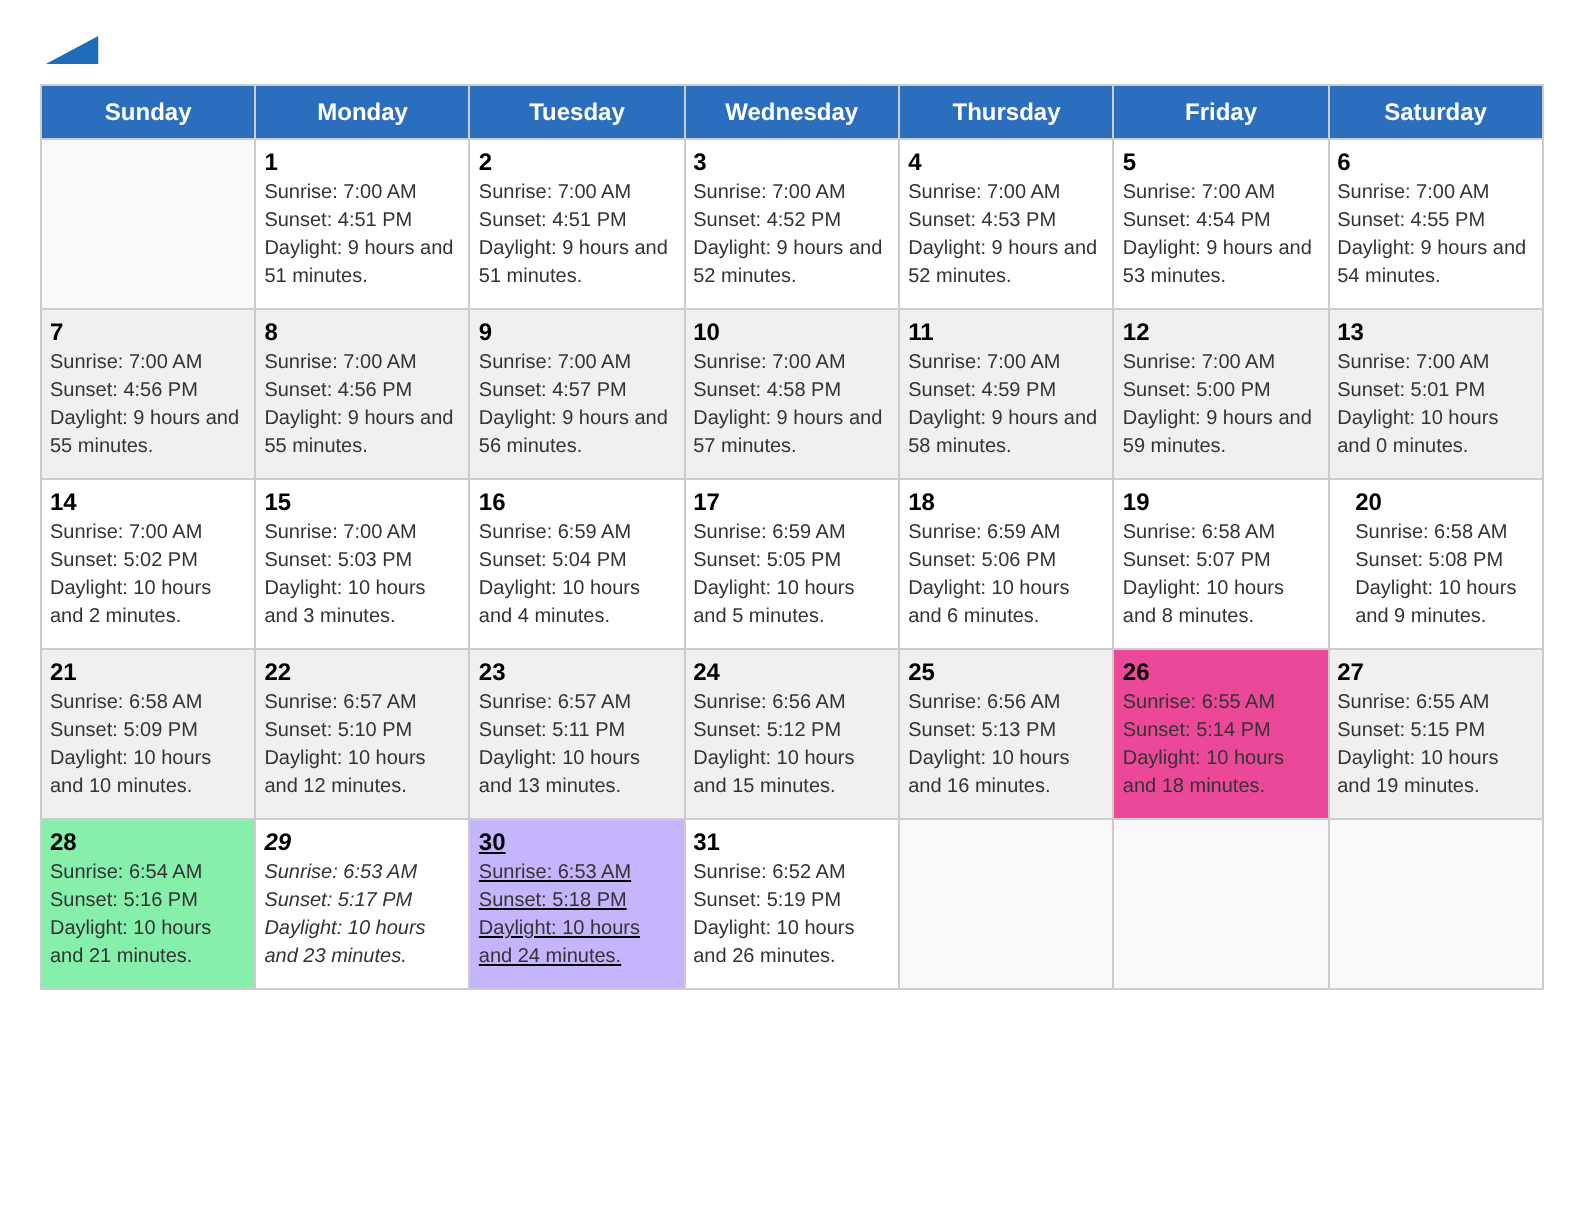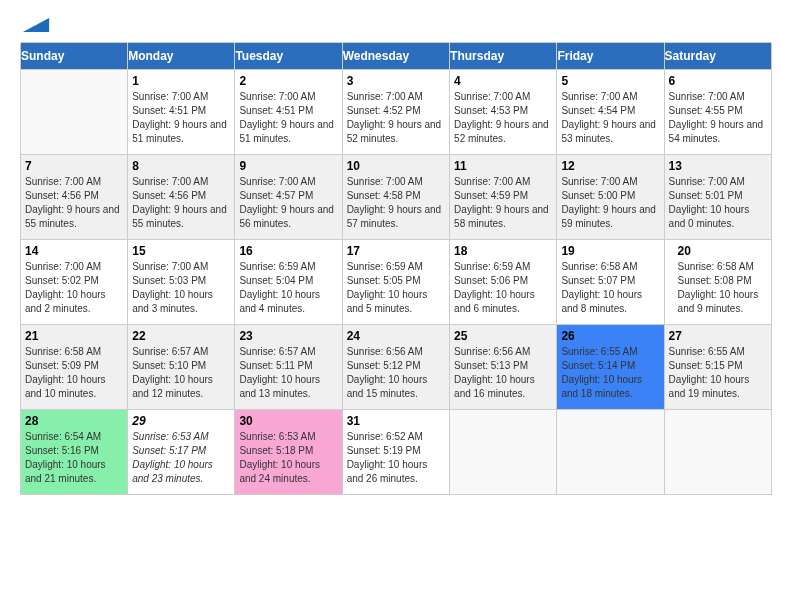--- a/index.html
+++ b/index.html
@@ -50,21 +50,21 @@
       width: 100%;
       border-collapse: collapse;
       font-size: 11px;
     }
     .calendar thead tr {
       background-color: #2a6ebd;
       color: #fff;
     }
     .calendar thead th {
       padding: 6px 0;
-      text-align: left;
+      text-align: center;
       font-size: 12px;
       font-weight: bold;
       border: 1px solid #ccc;
     }
     .calendar tbody td {
       border: 1px solid #ccc;
       padding: 4px;
       vertical-align: top;
       width: 108px;
       height: 85px;
@@ -274,21 +274,21 @@
         <div class="day-info">
           Sunrise: 6:56 AM<br>Sunset: 5:12 PM<br>Daylight: 10 hours and 15 minutes.
         </div>
       </td>
         <td style="background: rgb(240, 240, 240);">
         <div class="day-num">25</div>
         <div class="day-info">
           Sunrise: 6:56 AM<br>Sunset: 5:13 PM<br>Daylight: 10 hours and 16 minutes.
         </div>
       </td>
-        <td style="background: #3b82f6;">
+        <td style="background: #ec4899;">
         <div class="day-num">26</div>
         <div class="day-info">
           Sunrise: 6:55 AM<br>Sunset: 5:14 PM<br>Daylight: 10 hours and 18 minutes.
         </div>
       </td>
         <td style="background: rgb(240, 240, 240); margin-left: 10px;">
         <div class="day-num">27</div>
         <div class="day-info">
           Sunrise: 6:55 AM<br>Sunset: 5:15 PM<br>Daylight: 10 hours and 19 minutes.
         </div>
@@ -300,21 +300,21 @@
         <div class="day-info">
           Sunrise: 6:54 AM<br>Sunset: 5:16 PM<br>Daylight: 10 hours and 21 minutes.
         </div>
       </td>
         <td style="background: rgb(255, 255, 255); font-style: italic;">
         <div class="day-num">29</div>
         <div class="day-info">
           Sunrise: 6:53 AM<br>Sunset: 5:17 PM<br>Daylight: 10 hours and 23 minutes.
         </div>
       </td>
-        <td style="background: #f9a8d4;">
+        <td style="background: #c4b5fd; text-decoration: underline;">
         <div class="day-num">30</div>
         <div class="day-info">
           Sunrise: 6:53 AM<br>Sunset: 5:18 PM<br>Daylight: 10 hours and 24 minutes.
         </div>
       </td>
         <td style="background: rgb(255, 255, 255);">
         <div class="day-num">31</div>
         <div class="day-info">
           Sunrise: 6:52 AM<br>Sunset: 5:19 PM<br>Daylight: 10 hours and 26 minutes.
         </div>

